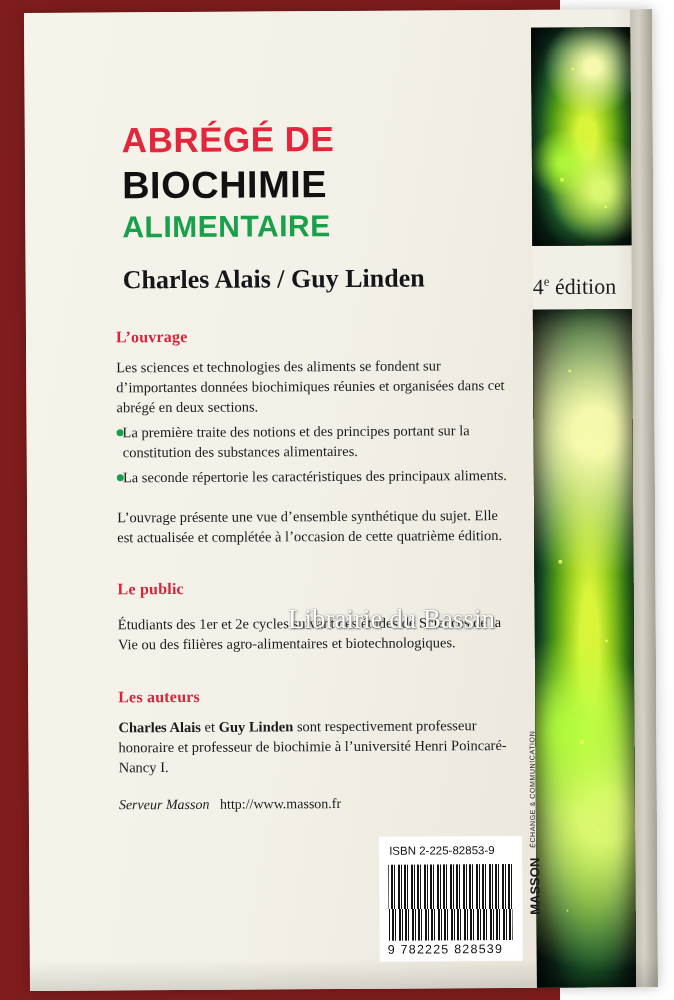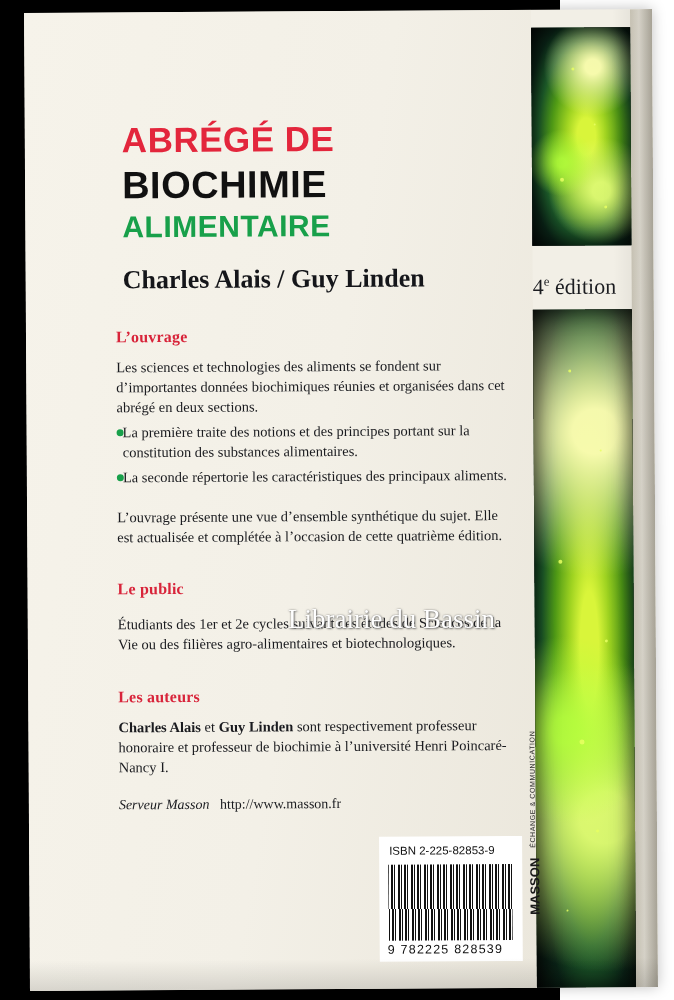--- a/index.html
+++ b/index.html
@@ -10,21 +10,21 @@
   body {
     width: 674px;
     height: 1000px;
     overflow: hidden;
     font-family: "Liberation Serif", serif;
   }
   #scene {
     position: relative;
     width: 560px;
     height: 1000px;
-    background: #000000;
+    background: #7f1d1d;
   }
 
   
   #book {
     position: absolute;
     left: 27px;
     top: 11px;
     width: 628px;
     height: 978px;
     background: #f2efe6;

